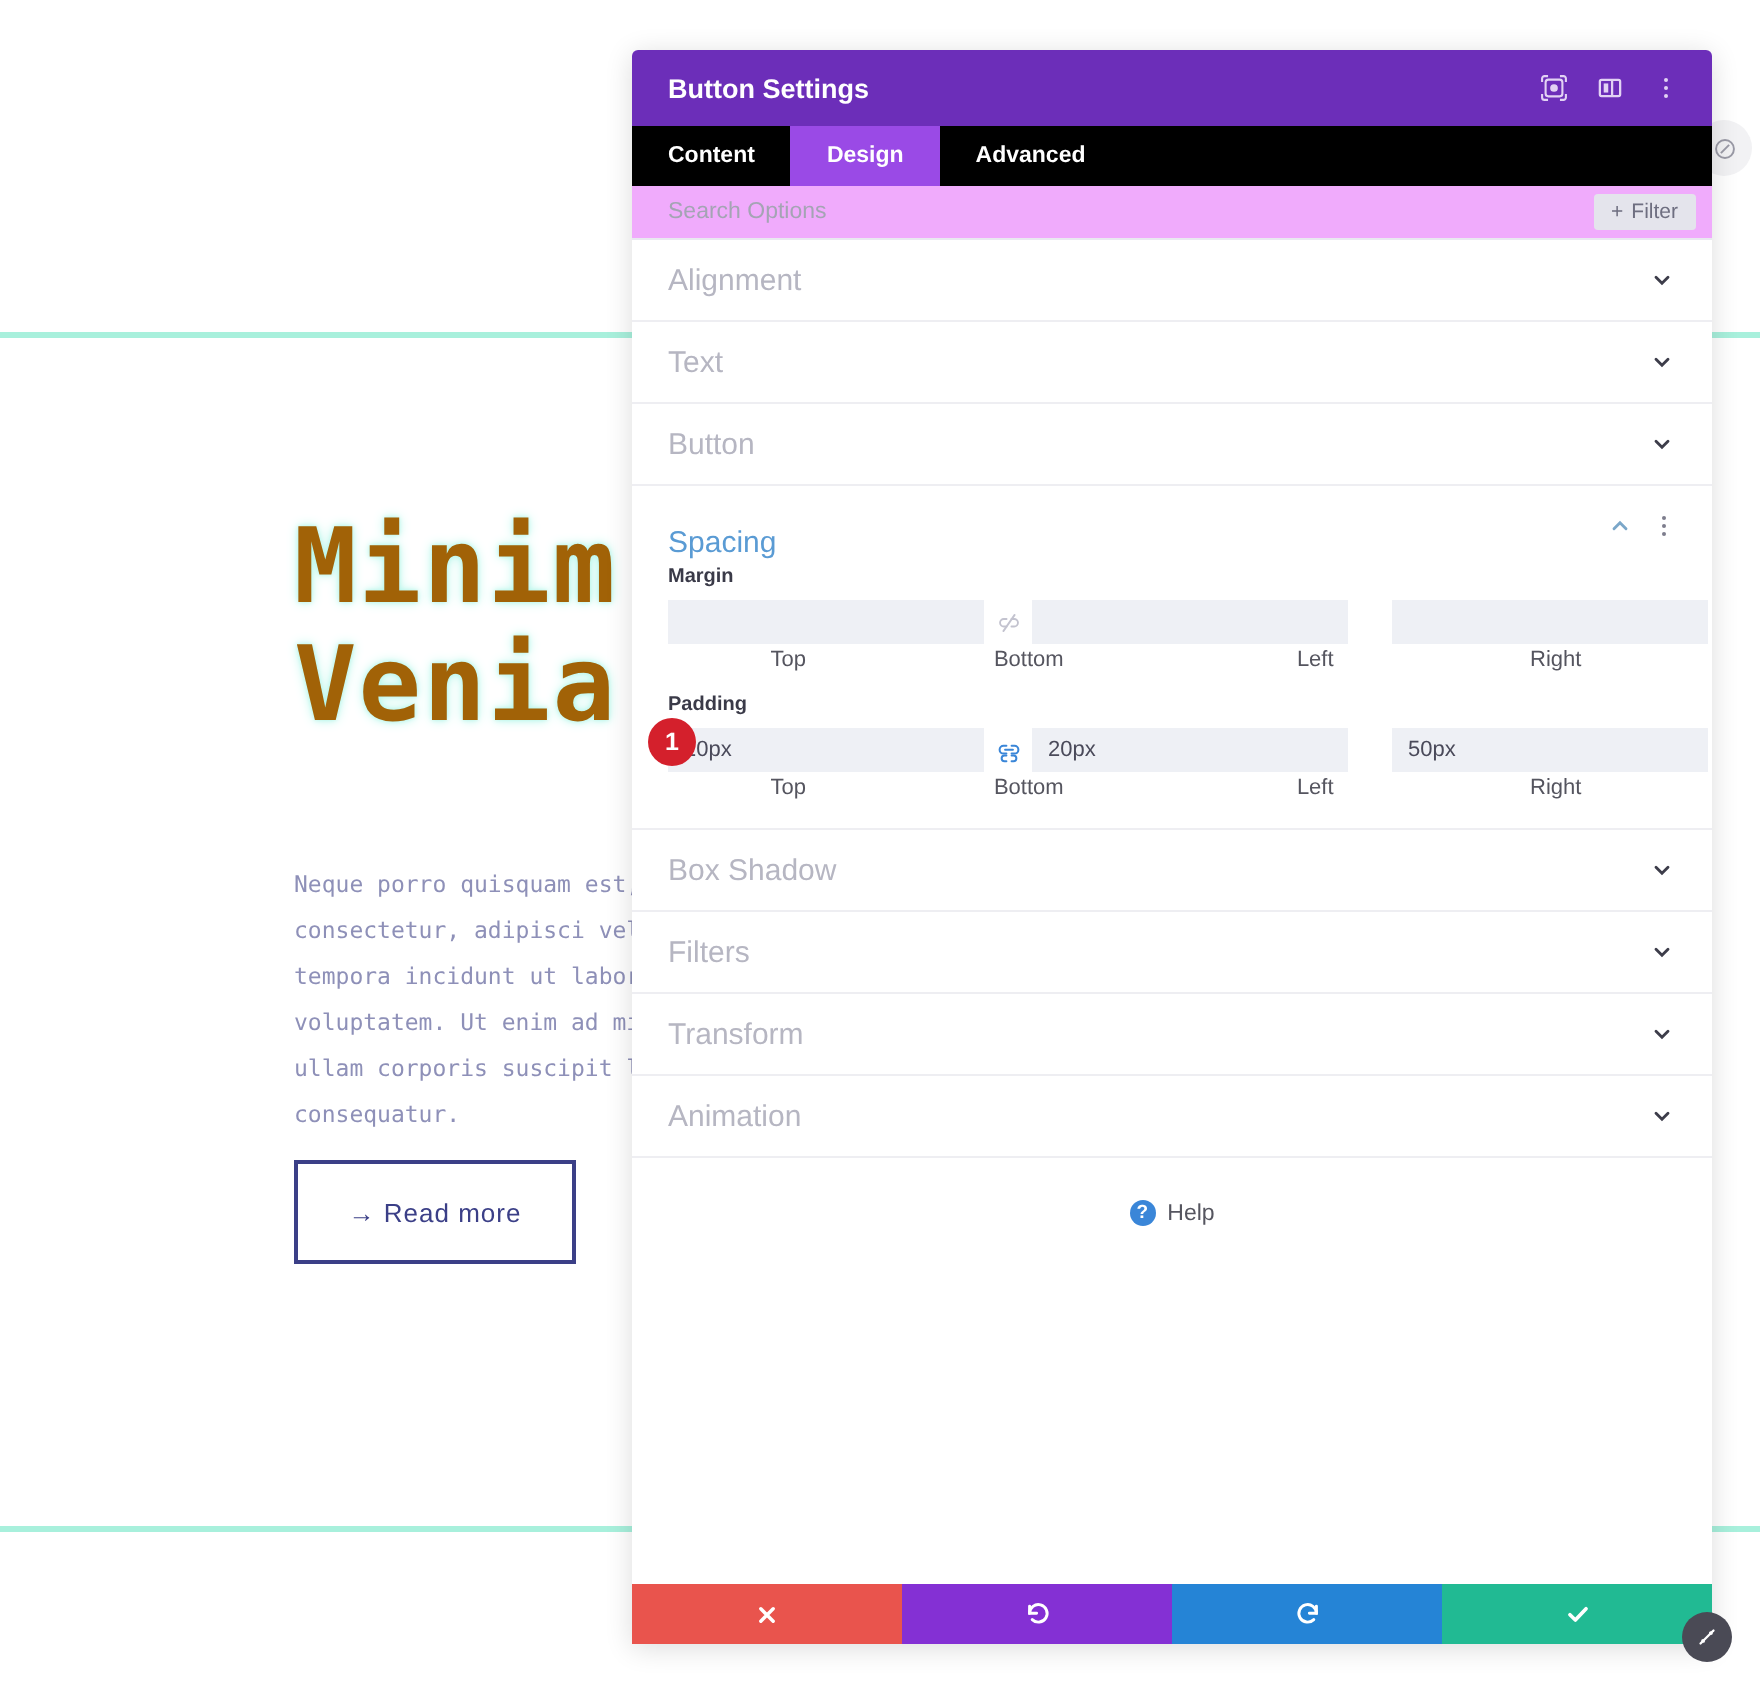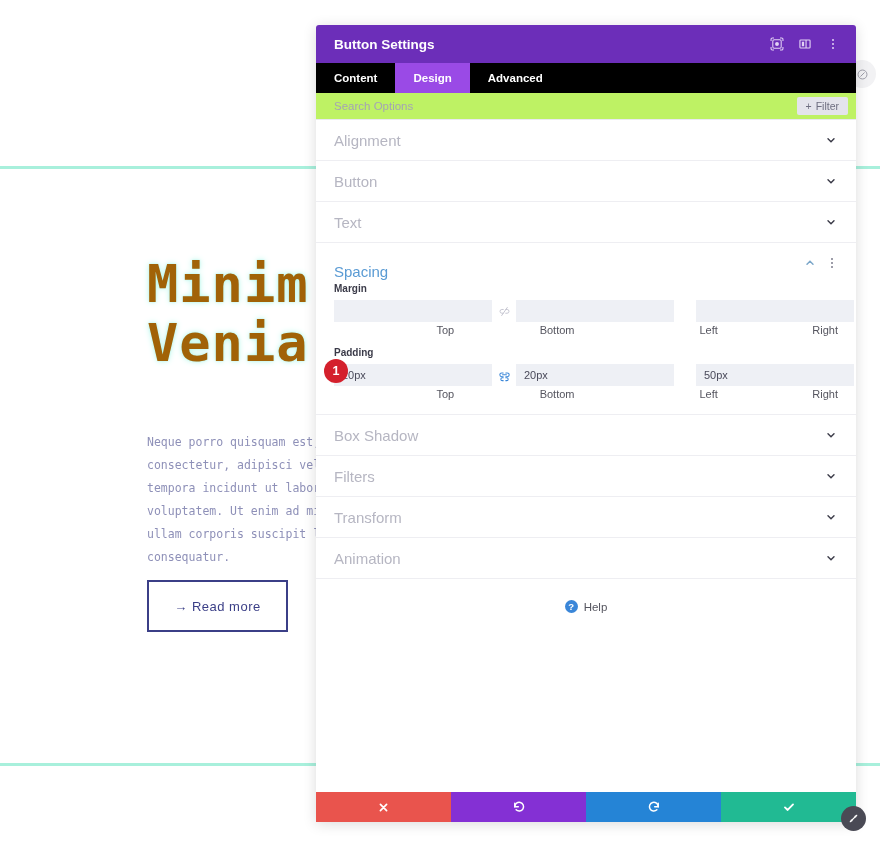--- a/index.html
+++ b/index.html
@@ -120,21 +120,21 @@
     font-size: 11.5px;
     font-weight: 700;
     color: #ffffff;
     cursor: pointer;
   }
   .tab.active { background: #9a4ae6; }
 
   
   .search-row {
     height: 27px;
-    background: #bef264;
+    background: #f0abfc;
     border-bottom: 1px solid #e9e9f0;
     display: flex; align-items: center;
     padding: 0 4px 0 18px;
     flex: 0 0 auto;
   }
   .search-input {
     flex: 1;
     border: 0; outline: 0;
     background: transparent;
     font-family: "Liberation Sans", sans-serif;
@@ -231,21 +231,21 @@
   }
   .link-ico.on { color: #3a86d8; }
   .link-ico.off { color: #c3c3cf; }
   .quad-captions {
     display: flex;
     margin-bottom: 11px;
   }
   .cap-half { flex: 1; display: flex; }
   .cap-half span {
     flex: 1;
-    text-align: right;
+    text-align: center;
     font-size: 11px;
     color: #55555f;
   }
   .cap-sep { width: 1px; margin: 0 11px; }
 
   
   .badge-1 {
     position: absolute;
     left: -10px; top: -5px;
     width: 24px; height: 24px;
@@ -375,32 +375,32 @@
         <div class="chev">
           <svg width="12" height="12" viewBox="0 0 16 16" fill="none" stroke="currentColor" stroke-width="1.9" stroke-linecap="round">
               <path d="M4 6.2 8 10.2 12 6.2"></path>
             </svg>
         </div>
       </div>
     </div>
 
     <div class="section">
       <div class="section-head">
+        <div class="section-title">Text</div>
+        <div class="chev">
+          <svg width="12" height="12" viewBox="0 0 16 16" fill="none" stroke="currentColor" stroke-width="1.9" stroke-linecap="round">
+              <path d="M4 6.2 8 10.2 12 6.2"></path>
+            </svg>
+        </div>
+      </div>
+    </div>
+
+    <div class="section">
+      <div class="section-head">
         <div class="section-title">Button</div>
-        <div class="chev">
-          <svg width="12" height="12" viewBox="0 0 16 16" fill="none" stroke="currentColor" stroke-width="1.9" stroke-linecap="round">
-              <path d="M4 6.2 8 10.2 12 6.2"></path>
-            </svg>
-        </div>
-      </div>
-    </div>
-
-    <div class="section">
-      <div class="section-head">
-        <div class="section-title">Text</div>
         <div class="chev">
           <svg width="12" height="12" viewBox="0 0 16 16" fill="none" stroke="currentColor" stroke-width="1.9" stroke-linecap="round">
               <path d="M4 6.2 8 10.2 12 6.2"></path>
             </svg>
         </div>
       </div>
     </div>
 
     <div class="section open">
       <div class="section-head">

